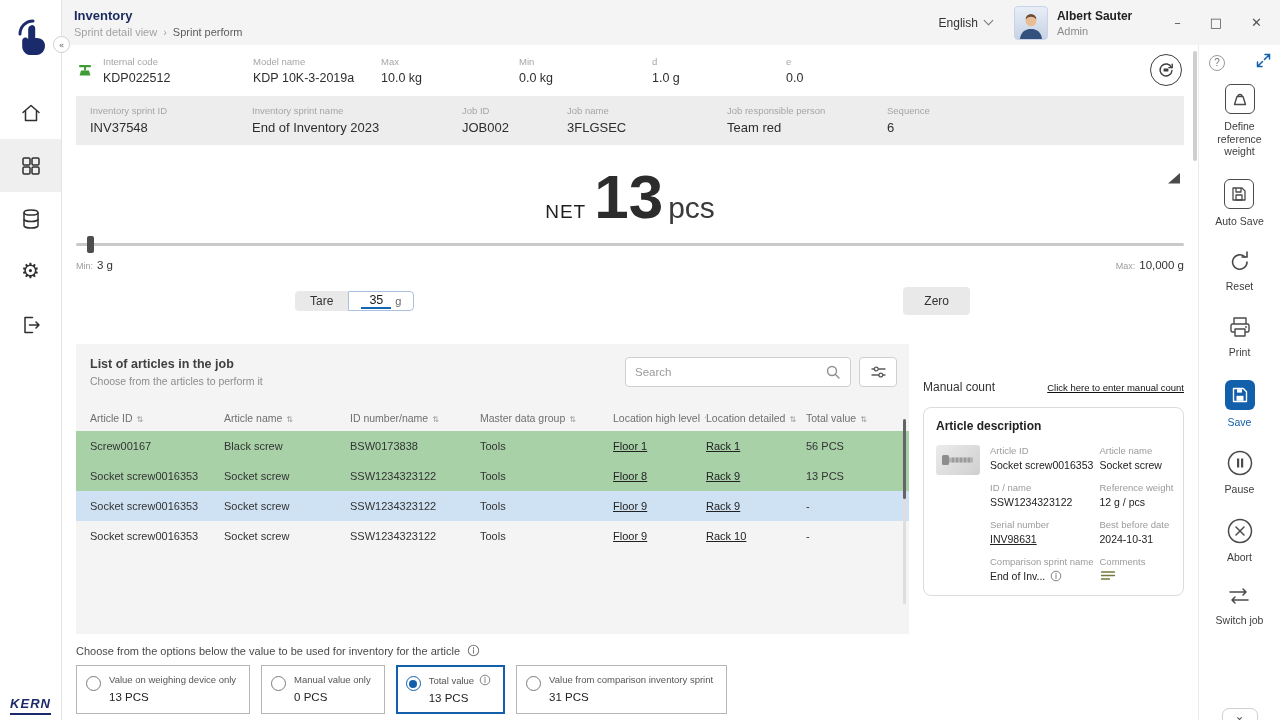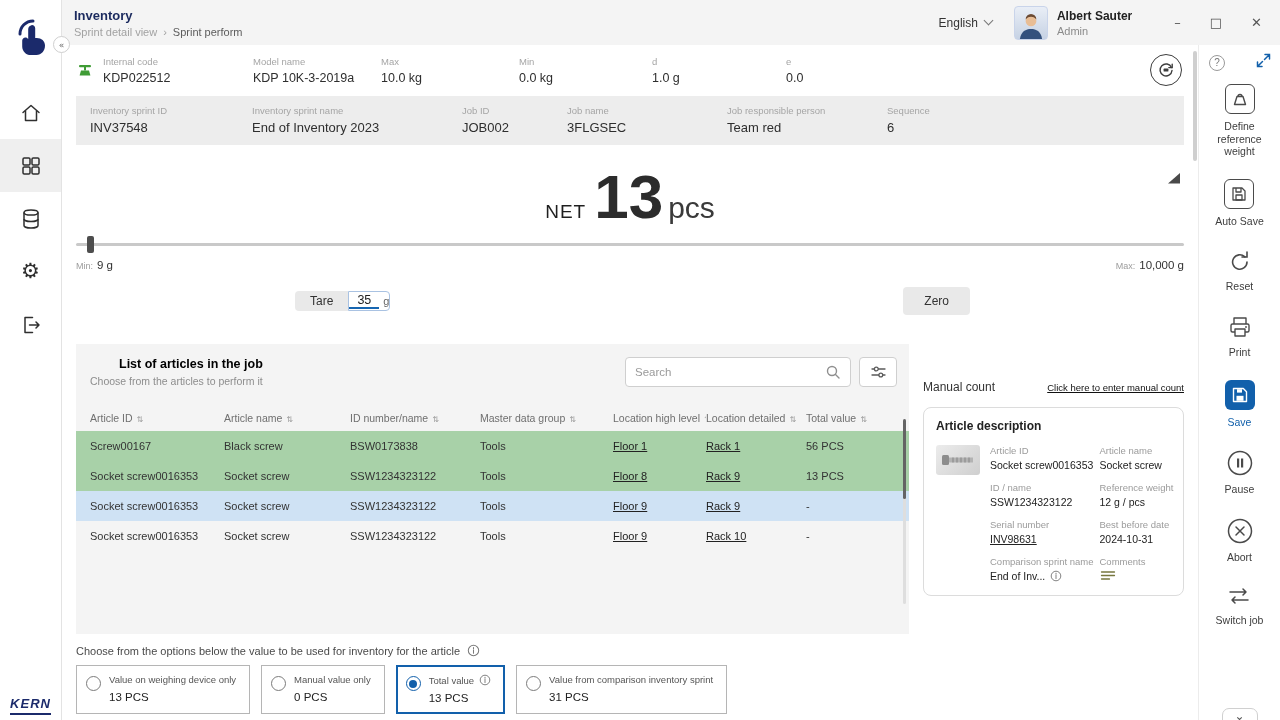--- a/index.html
+++ b/index.html
@@ -81,32 +81,32 @@
   .slider-minmax { display:flex; justify-content:space-between; margin:1px 14px 0; align-items:baseline; }
   .mm-label { font-size:9px; color:#9c9c9c; margin-right:4px; }
   .mm-value { font-size:11.5px; color:#333; }
 
   
   .tare-row { display:flex; align-items:center; margin:13px 14px 0; height:30px; }
   .tare-group { margin-left:219px; display:flex; align-items:stretch; }
   .tare-btn { background:#e9e9e9; border-radius:4px 0 0 4px; padding:3px 15px; font-size:12px; color:#333;
     display:flex; align-items:center; cursor:pointer; }
   .tare-input-wrap { border:1px solid #a9c2e2; background:#fff; border-radius:0 4px 4px 0;
-    display:flex; align-items:center; padding:0 0; gap:4px; }
+    display:flex; align-items:center; padding:0 12px; gap:4px; }
   .tare-input { border:none; outline:none; border-bottom:2px solid #1766b1; width:30px; text-align:center;
     font-size:12.5px; color:#222; font-family:"Liberation Sans",sans-serif; background:transparent; }
   .tare-unit { font-size:11px; color:#666; }
   .zero-btn { margin-left:auto; margin-right:214px; background:#e9e9e9; border-radius:4px; padding:0 21px;
     height:28px; display:flex; align-items:center; font-size:12px; color:#333; cursor:pointer; }
 
   
   .articles-region { display:flex; margin:28px 14px 0; align-items:flex-start; }
   .articles-card { width:833px; flex:0 0 833px; background:#f4f4f4; padding-top:13px; height:290px; position:relative; }
   .articles-head { display:flex; padding:0 12px 0 14px; align-items:flex-start; }
-  .articles-title { font-size:12.5px; font-weight:bold; color:#000000;margin-left:29px; }
+  .articles-title { font-size:12.5px; font-weight:bold; color:#404040; }
   .articles-sub { font-size:10.5px; color:#8d8d8d; margin-top:4px; }
   .search-box { margin-left:auto; width:226px; height:30px; background:#fff; border:1px solid #cfcfcf;
     border-radius:4px; display:flex; align-items:center; padding:0 9px; }
   .search-input { border:none; outline:none; flex:1; font-size:11.5px; color:#333; background:transparent;
     font-family:"Liberation Sans",sans-serif; }
   .search-input::placeholder { color:#9a9a9a; }
   .filter-btn { width:38px; height:30px; border:1px solid #cfcfcf; border-radius:4px; background:#fff;
     margin-left:8px; display:flex; align-items:center; justify-content:center; cursor:pointer; }
   .table { margin-top:17px; }
   .t-row { display:flex; height:30px; align-items:center; font-size:11px; color:#333; }
@@ -341,21 +341,21 @@
               </svg>
           </span>
         </div>
 
         <div class="slider-row">
           <div class="slider-track"></div>
           <div class="slider-handle"></div>
         </div>
         <div class="slider-minmax">
           <div>
-            <span class="mm-label">Min:</span><span class="mm-value">9 g</span>
+            <span class="mm-label">Min:</span><span class="mm-value">3 g</span>
           </div>
           <div>
             <span class="mm-label">Max:</span><span class="mm-value">10,000 g</span>
           </div>
         </div>
 
         <div class="tare-row">
           <div class="tare-group">
             <div class="tare-btn">Tare</div>
             <div class="tare-input-wrap">

